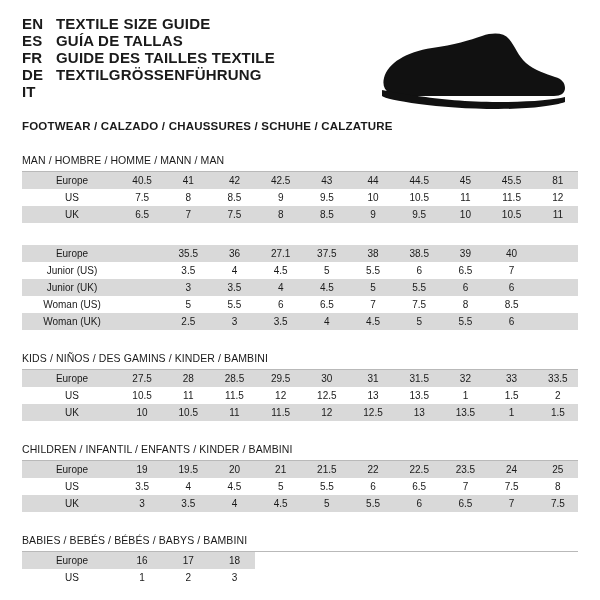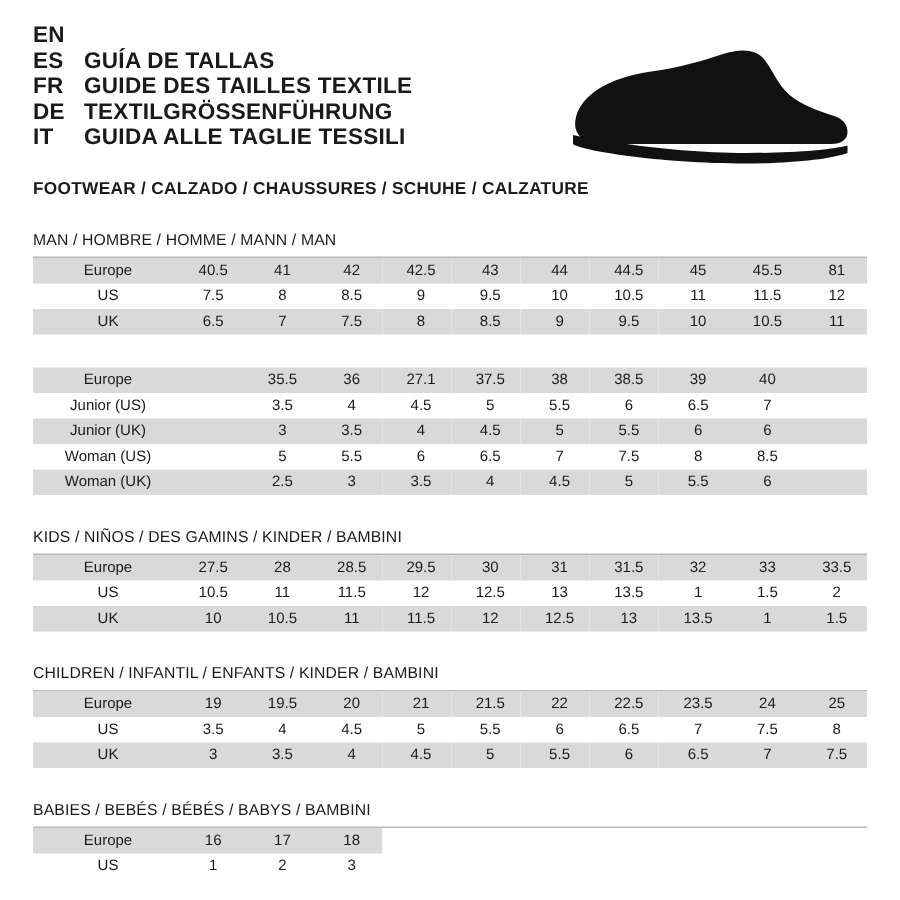--- a/index.html
+++ b/index.html
@@ -98,36 +98,36 @@
 </style>
 </head>
 <body>
 
 <div class="page">
 
   <div class="header">
     <div class="lang-block">
       <div class="lang-row">
         <span class="lang-code">EN</span>
+        <span class="lang-title">TEXTILE SIZE GUIDE</span>
       </div>
       <div class="lang-row">
         <span class="lang-code">ES</span>
         <span class="lang-title">GUÍA DE TALLAS</span>
       </div>
       <div class="lang-row">
         <span class="lang-code">FR</span>
         <span class="lang-title">GUIDE DES TAILLES TEXTILE</span>
       </div>
       <div class="lang-row">
         <span class="lang-code">DE</span>
         <span class="lang-title">TEXTILGRÖSSENFÜHRUNG</span>
       </div>
       <div class="lang-row">
         <span class="lang-code">IT</span>
-        <span class="lang-title">GUIDA ALLE TAGLIE TESSILI</span>
       </div>
     </div>
 
     <div class="shoe-wrap">
       <svg viewBox="0 0 190 86" width="190" height="86" xmlns="http://www.w3.org/2000/svg" aria-hidden="true">
         <path fill="#111111" d="M6 48 C10 33 28 22 54 18 C76 15 92 10 104 6 C116 2 126 3 131 9
           C137 16 140 26 148 33 C156 40 168 44 177 47 C184 49 187 53 187 58
           C187 63 183 66 176 66 L24 66 C12 66 3 60 6 48 Z"></path>
         <path fill="#111111" d="M4 60 C4 60 60 72 120 72 C150 72 176 70 187 67 L187 72
           C176 76 150 79 120 79 C60 79 8 70 4 66 Z"></path>

